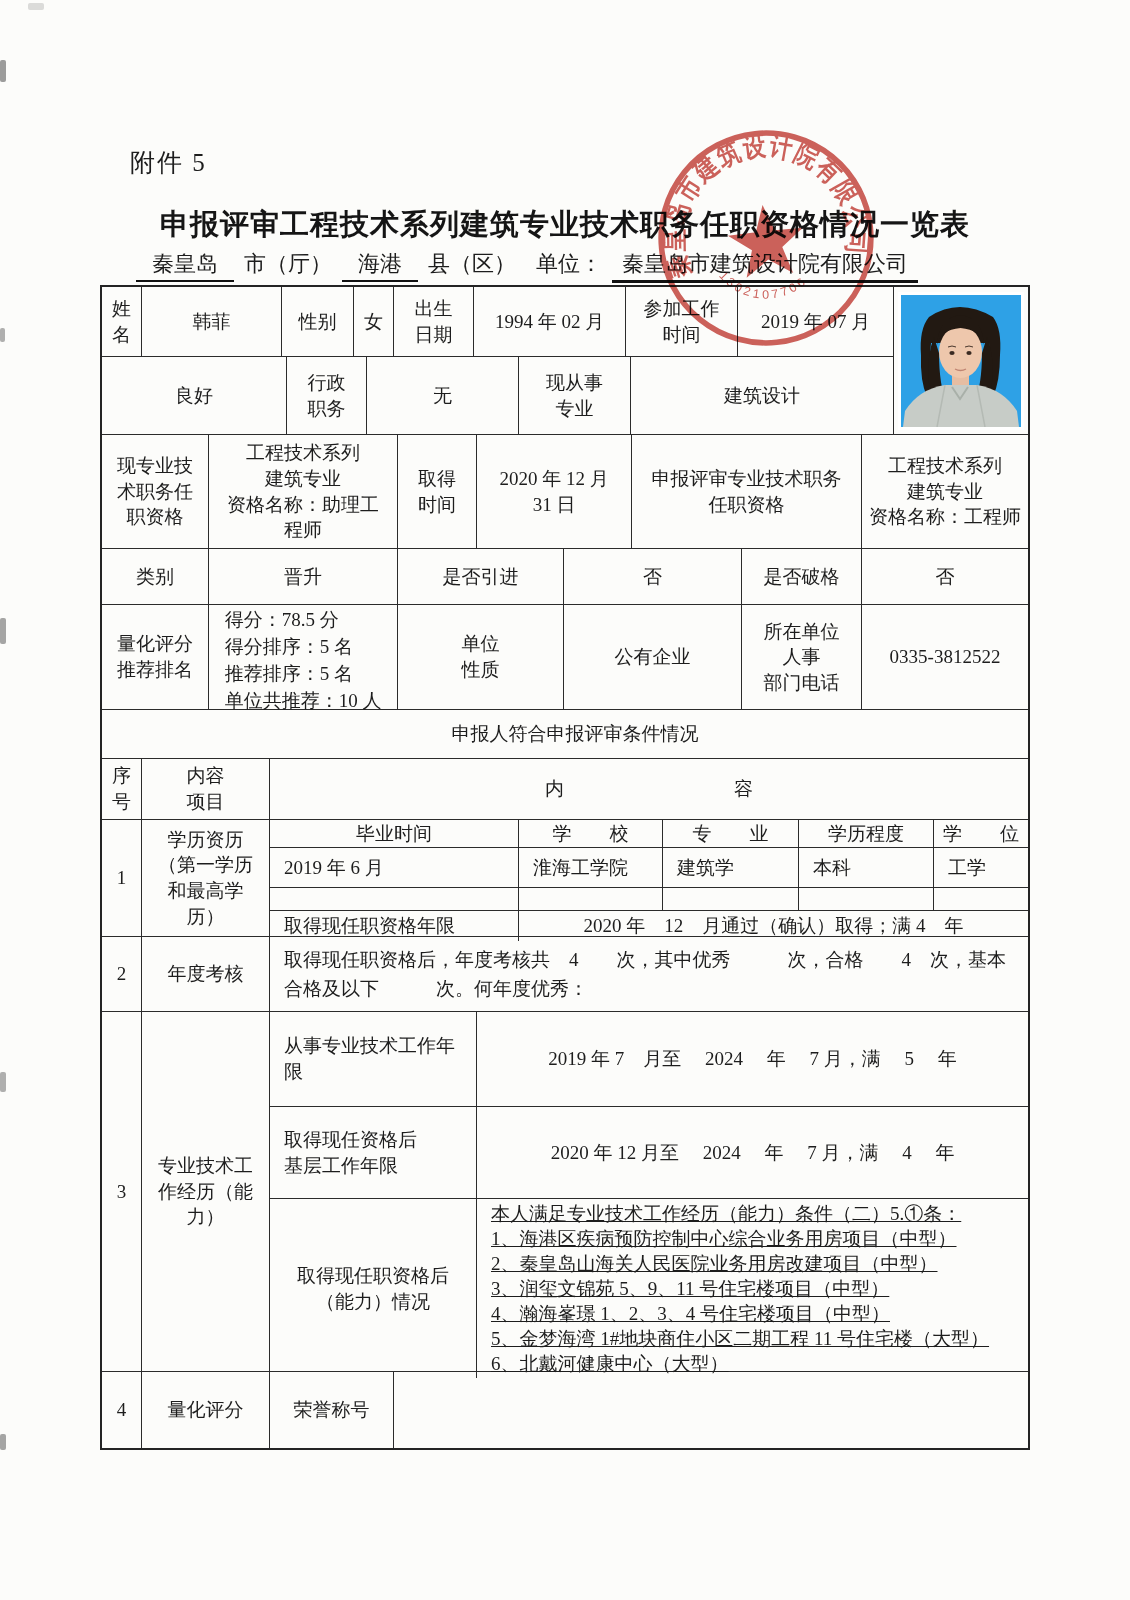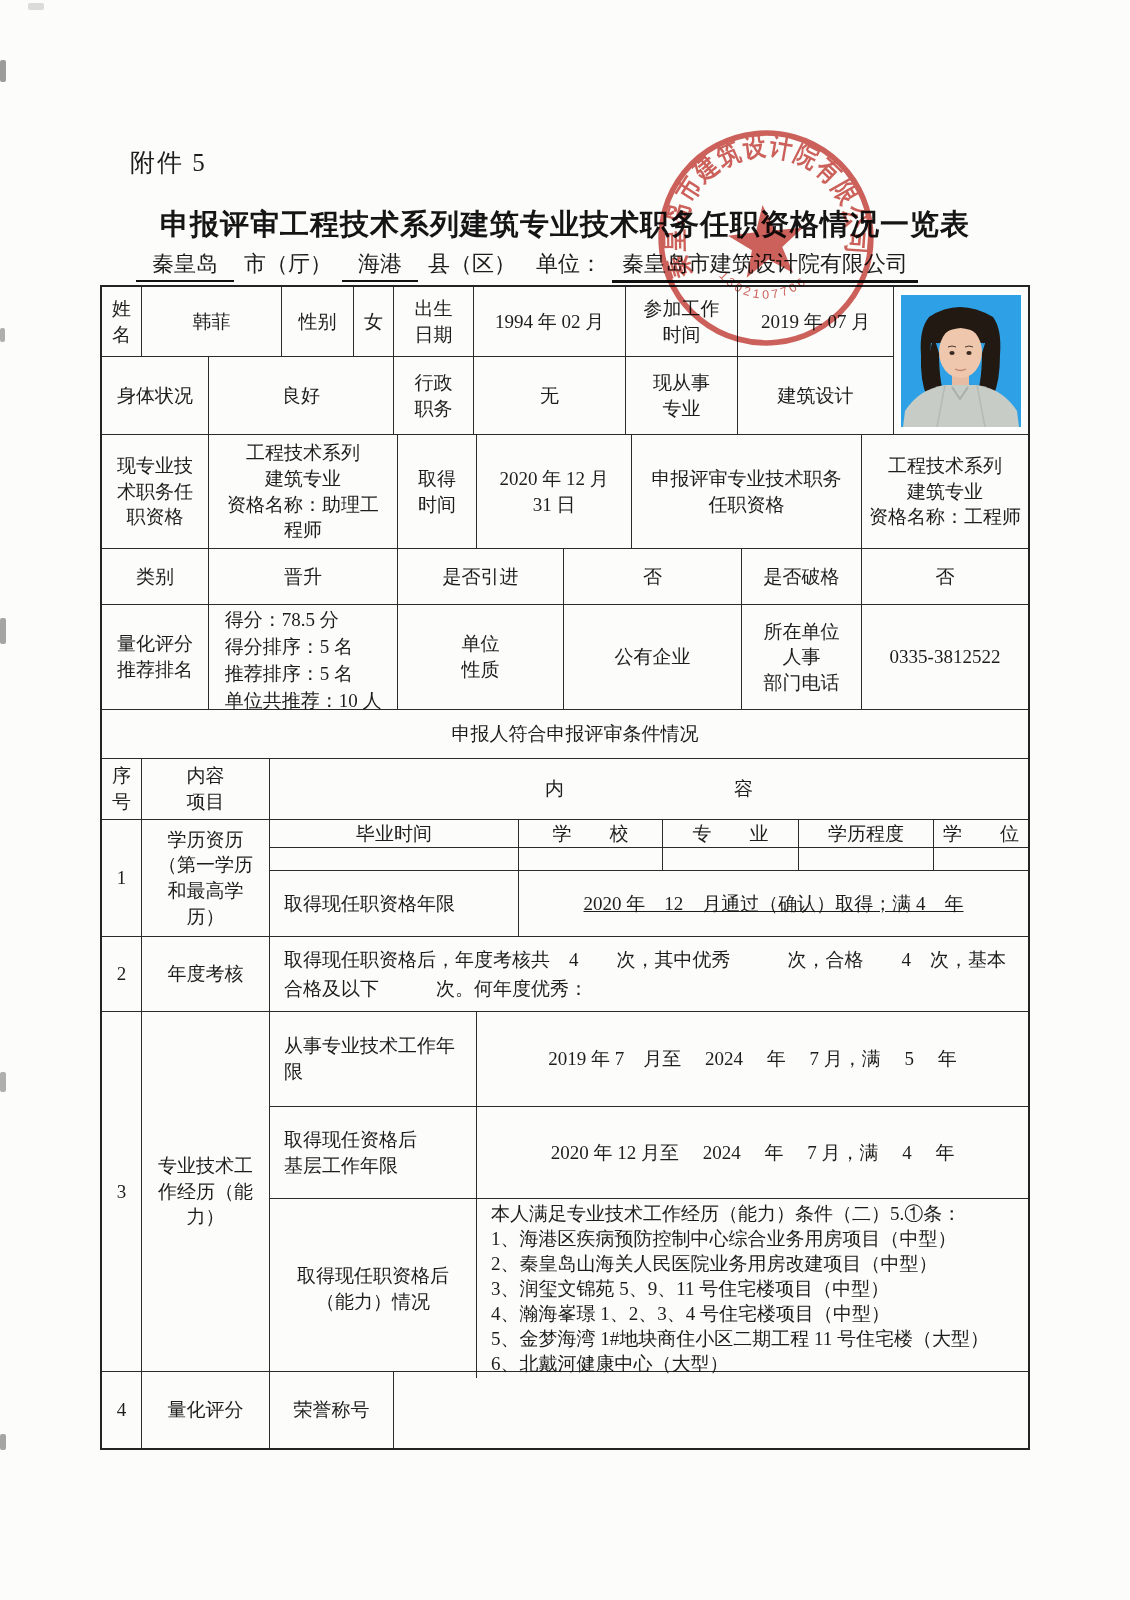--- a/index.html
+++ b/index.html
@@ -38,21 +38,21 @@
   }
   .c:last-child{border-right:none;}
   .c.left{justify-content:flex-start;text-align:left;padding-left:14px;}
   .col{display:flex;flex-direction:column;box-sizing:border-box;}
   .subrow{display:flex;border-bottom:1.6px solid #2b2b2b;box-sizing:border-box;flex:0 0 auto;}
   .subrow.grow{flex:1 1 auto;}
   .subrow:last-child{border-bottom:none;}
   .score-lines{align-items:flex-start;}
   .score-lines .inner{text-align:left;line-height:1.42;}
   .gapcell span{display:inline-block;}
-  .projects{line-height:25px;font-size:19px;}
+  .projects{line-height:25px;font-size:19px;text-decoration:underline;}
   
   .photo-cell{flex:1 1 auto;display:flex;align-items:center;justify-content:center;box-sizing:border-box;padding:4px;}
   .photo-frame{width:126px;height:138px;background:#fff;display:flex;align-items:center;justify-content:center;}
   
   .seal{position:absolute;left:650px;top:122px;width:232px;height:232px;opacity:.8;mix-blend-mode:multiply;transform:rotate(-6deg);pointer-events:none;}
 </style>
 </head>
 <body>
 
 <div class="page">
@@ -87,21 +87,20 @@
           <div class="c" style="width:72px;">性别</div>
           <div class="c" style="width:40px;">女</div>
           <div class="c" style="width:80px;">出生
 日期</div>
           <div class="c" style="width:152px;">1994 年 02 月</div>
           <div class="c" style="width:112px;">参加工作
 时间</div>
           <div class="c" style="flex:1;">2019 年 07 月</div>
         </div>
         <div class="subrow grow" style="border-bottom:none;">
-          <div class="c" style="width:107px;">身体状况</div>
           <div class="c" style="width:185px;">良好</div>
           <div class="c" style="width:80px;">行政
 职务</div>
           <div class="c" style="width:152px;">无</div>
           <div class="c" style="width:112px;">现从事
 专业</div>
           <div class="c" style="flex:1;">建筑设计</div>
         </div>
       </div>
       <div class="photo-cell">
@@ -195,30 +194,37 @@
 和最高学
 历）</div>
       <div class="col" style="flex:1;">
         <div class="subrow" style="height:28px;">
           <div class="c" style="width:249px;">毕业时间</div>
           <div class="c" style="width:144px;">学　　校</div>
           <div class="c" style="width:136px;">专　　业</div>
           <div class="c" style="width:135px;">学历程度</div>
           <div class="c" style="flex:1;">学　　位</div>
         </div>
+        <div class="subrow" style="height:40px;">
+          <div class="c left" style="width:249px;">2019 年 6 月</div>
+          <div class="c left" style="width:144px;">淮海工学院</div>
+          <div class="c left" style="width:136px;">建筑学</div>
+          <div class="c left" style="width:135px;">本科</div>
+          <div class="c left" style="flex:1;">工学</div>
+        </div>
         <div class="subrow" style="height:23px;">
           <div class="c" style="width:249px;"></div>
           <div class="c" style="width:144px;"></div>
           <div class="c" style="width:136px;"></div>
           <div class="c" style="width:135px;"></div>
           <div class="c" style="flex:1;"></div>
         </div>
         <div class="subrow grow">
           <div class="c left" style="width:249px;">取得现任职资格年限</div>
-          <div class="c" style="flex:1;text-decoration:underline;">2020 年　12　月通过（确认）取得；满 4　年</div>
+          <div class="c" style="flex:1;">2020 年　12　月通过（确认）取得；满 4　年</div>
         </div>
       </div>
     </div>
 
     <div class="row" style="height:75px;">
       <div class="c" style="width:40px;">2</div>
       <div class="c" style="width:128px;">年度考核</div>
       <div class="c left" style="flex:1;padding-right:12px;line-height:1.55;">取得现任职资格后，年度考核共　4　　次，其中优秀　　　次，合格　　4　次，基本合格及以下　　　次。何年度优秀：</div>
     </div>
 

